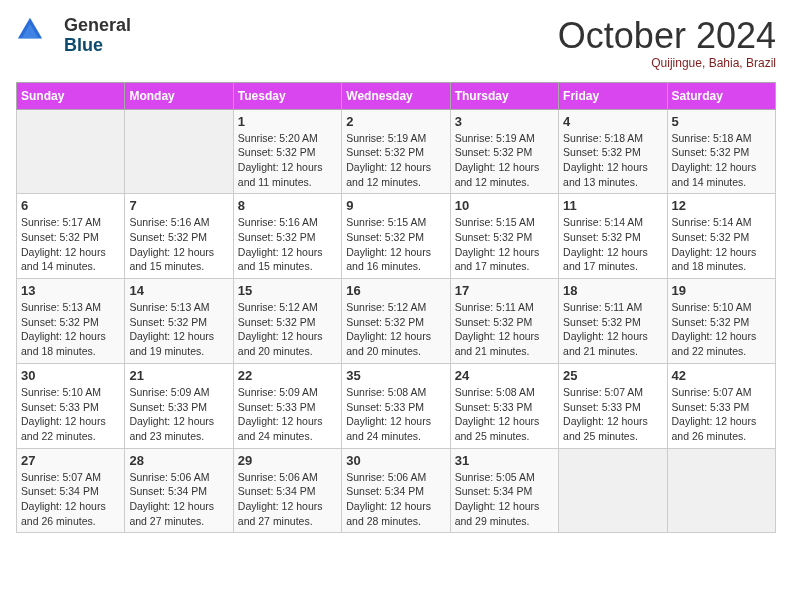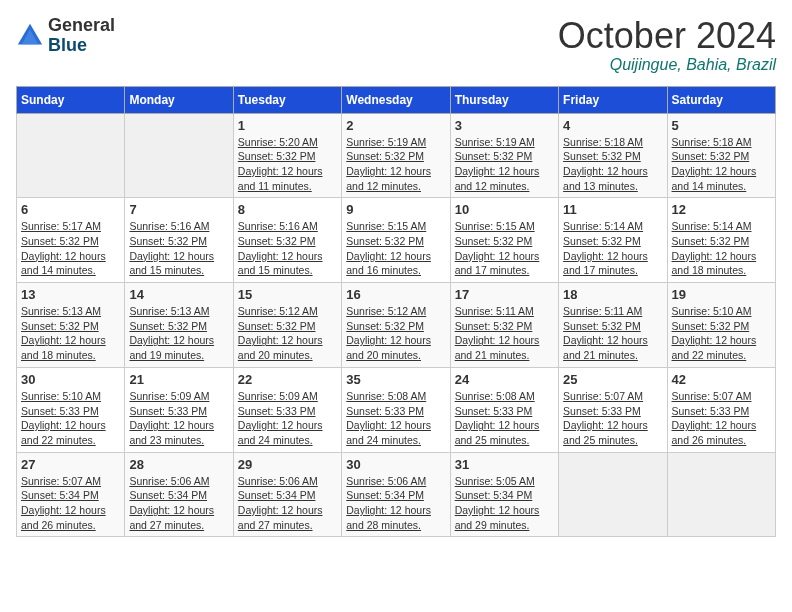--- a/index.html
+++ b/index.html
@@ -11,22 +11,21 @@
       padding: 16px;
     }
     .header {
       display: flex;
       justify-content: space-between;
       align-items: flex-start;
       margin-bottom: 12px;
     }
     .logo {
       display: flex;
-      align-items: center;
-      gap: 4px;
+      gap: 20px;
     }
     .logo-text {
       font-size: 18px;
       font-weight: bold;
       line-height: 1.1;
     }
     .logo-general { color: #333; }
     .logo-blue { color: #0c4a6e; }
     .logo-icon {
       width: 28px;
@@ -35,31 +34,30 @@
     .title-block {
       text-align: right;
     }
     .month-title {
       font-size: 36px;
       font-weight: normal;
       color: #333;
       line-height: 1.1;
     }
     .subtitle {
-      font-size: 16px;
-      color: #0f766e;
-      font-style: italic;
+      font-size: 12px;
+      color: #7f1d1d;
     }
     table {
       width: 100%;
       border-collapse: collapse;
       font-size: 11px;
     }
     thead tr th {
-      background-color: #1d4ed8;
+      background-color: #d946ef;
       color: #fff;
       padding: 6px 4px;
       text-align: left;
       font-size: 12px;
       border: 1px solid #aaa;
     }
     tbody tr td {
       border: 1px solid #ccc;
       vertical-align: top;
       padding: 4px;
@@ -74,21 +72,20 @@
       font-size: 13px;
       font-weight: bold;
       color: #333;
       display: block;
       margin-bottom: 2px;
     }
     .day-detail {
       color: #333;
       font-size: 10.5px;
       line-height: 1.4;
-      text-decoration: underline;
     }
     .empty-cell {
       background: #f0f0f0 !important;
     }
   </style>
 </head>
 <body>
 
 <div class="header">
   <div class="logo">

